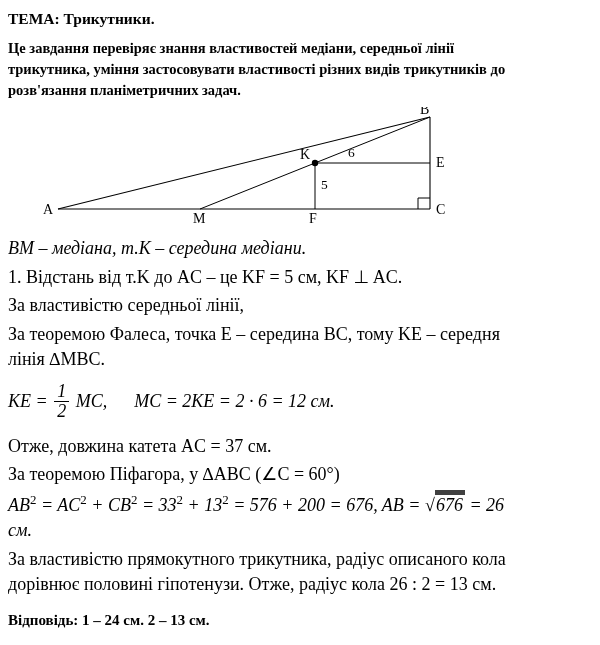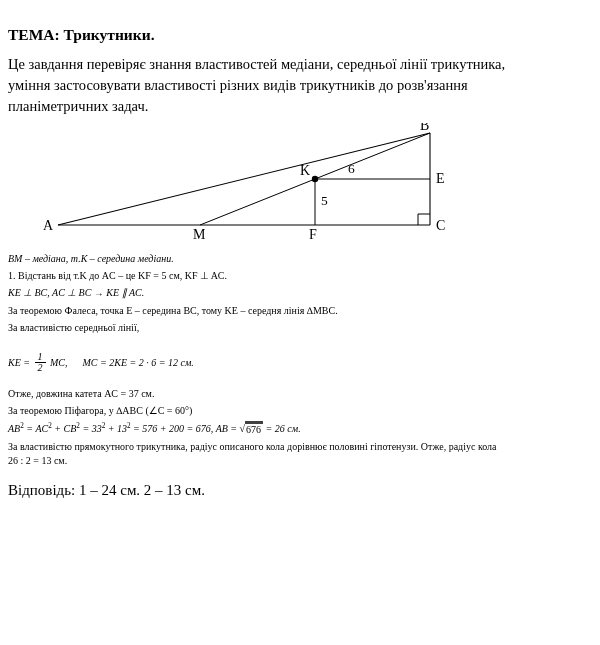--- a/index.html
+++ b/index.html
@@ -10,47 +10,48 @@
     width: 600px;
     height: 645px;
     background: #ffffff;
     font-family: "Liberation Serif", serif;
     color: #000000;
     font-size: 14.5px;
     position: relative;
     overflow: hidden;
   }
   .page {
-    padding: 24px 8px 0 8px;
+    padding: 8px 8px 0 8px;
     box-sizing: border-box;
     width: 516px;
   }
   .topic {
     font-weight: bold;
     font-size: 15.5px;
     margin: 2px 0 10px 0;
   }
   .intro {
     font-size: 14.5px;
     line-height: 1.45;
     margin-bottom: 6px;
+    font-weight: bold;
   }
   .figure-wrap {
     width: 100%;
     display: flex;
     justify-content: center;
     margin: 6px 0 4px 0;
   }
   .body-text p {
     margin: 0 0 3px 0;
     line-height: 1.42;
-    font-size: 10px;
+    font-size: 18px;
   }
   .body-text p.gap {
-    margin-top: 18px;
+    margin-top: 10px;
   }
   i, .it {
     font-style: italic;
   }
   .frac {
     display: inline-block;
     vertical-align: middle;
     text-align: center;
     font-style: italic;
     line-height: 1.05;
@@ -64,25 +65,26 @@
   }
   .frac .den {
     display: block;
     border-top: 1px solid #000;
     padding: 0 3px;
   }
   sup {
     font-size: 0.72em;
   }
   .sqrt {
-    border-top: 3px solid #404040;
+    border-top: 5px solid #404040;
     padding: 0 2px 0 1px;
+    font-style: italic;
   }
   .answer {
-    font-weight: normal;
+    font-weight: bold;
     font-size: 15px;
     margin-top: 14px;
   }
   .fig-label {
     font-family: "Liberation Serif", serif;
     font-size: 14px;
   }
   .fig-num {
     font-family: "Liberation Serif", serif;
     font-size: 13.5px;
@@ -123,23 +125,22 @@
       <text class="fig-label" x="155" y="116">M</text>
       <text class="fig-label" x="271" y="116">F</text>
       <text class="fig-num" x="310" y="50">6</text>
       <text class="fig-num" x="283" y="82">5</text>
     </svg>
   </div>
 
   <div class="body-text">
     <p class="it">BM – медіана, т.K – середина медіани.</p>
     <p>1. Відстань від т.K до AC – це KF = 5 см, KF ⊥ AC.</p>
-    <p class="it">KE ⊥ BC, AC ⊥ BC → KE ∥ AC.</p>
+    <p>За властивістю середньої лінії,</p>
     <p>За теоремою Фалеса, точка E – середина BC, тому KE – середня лінія ∆MBC.</p>
-    <p>За властивістю середньої лінії,</p>
 
     <p class="gap" style="margin-bottom:12px;">
       <span class="it">KE =</span>
       <span class="frac">
         <span class="num">1</span>
         <span class="den">2</span>
       </span>
       <span class="it">MC,</span>
       &nbsp;&nbsp;&nbsp;&nbsp;
       <span class="it">MC = 2KE = 2 · 6 = 12 см.</span>

